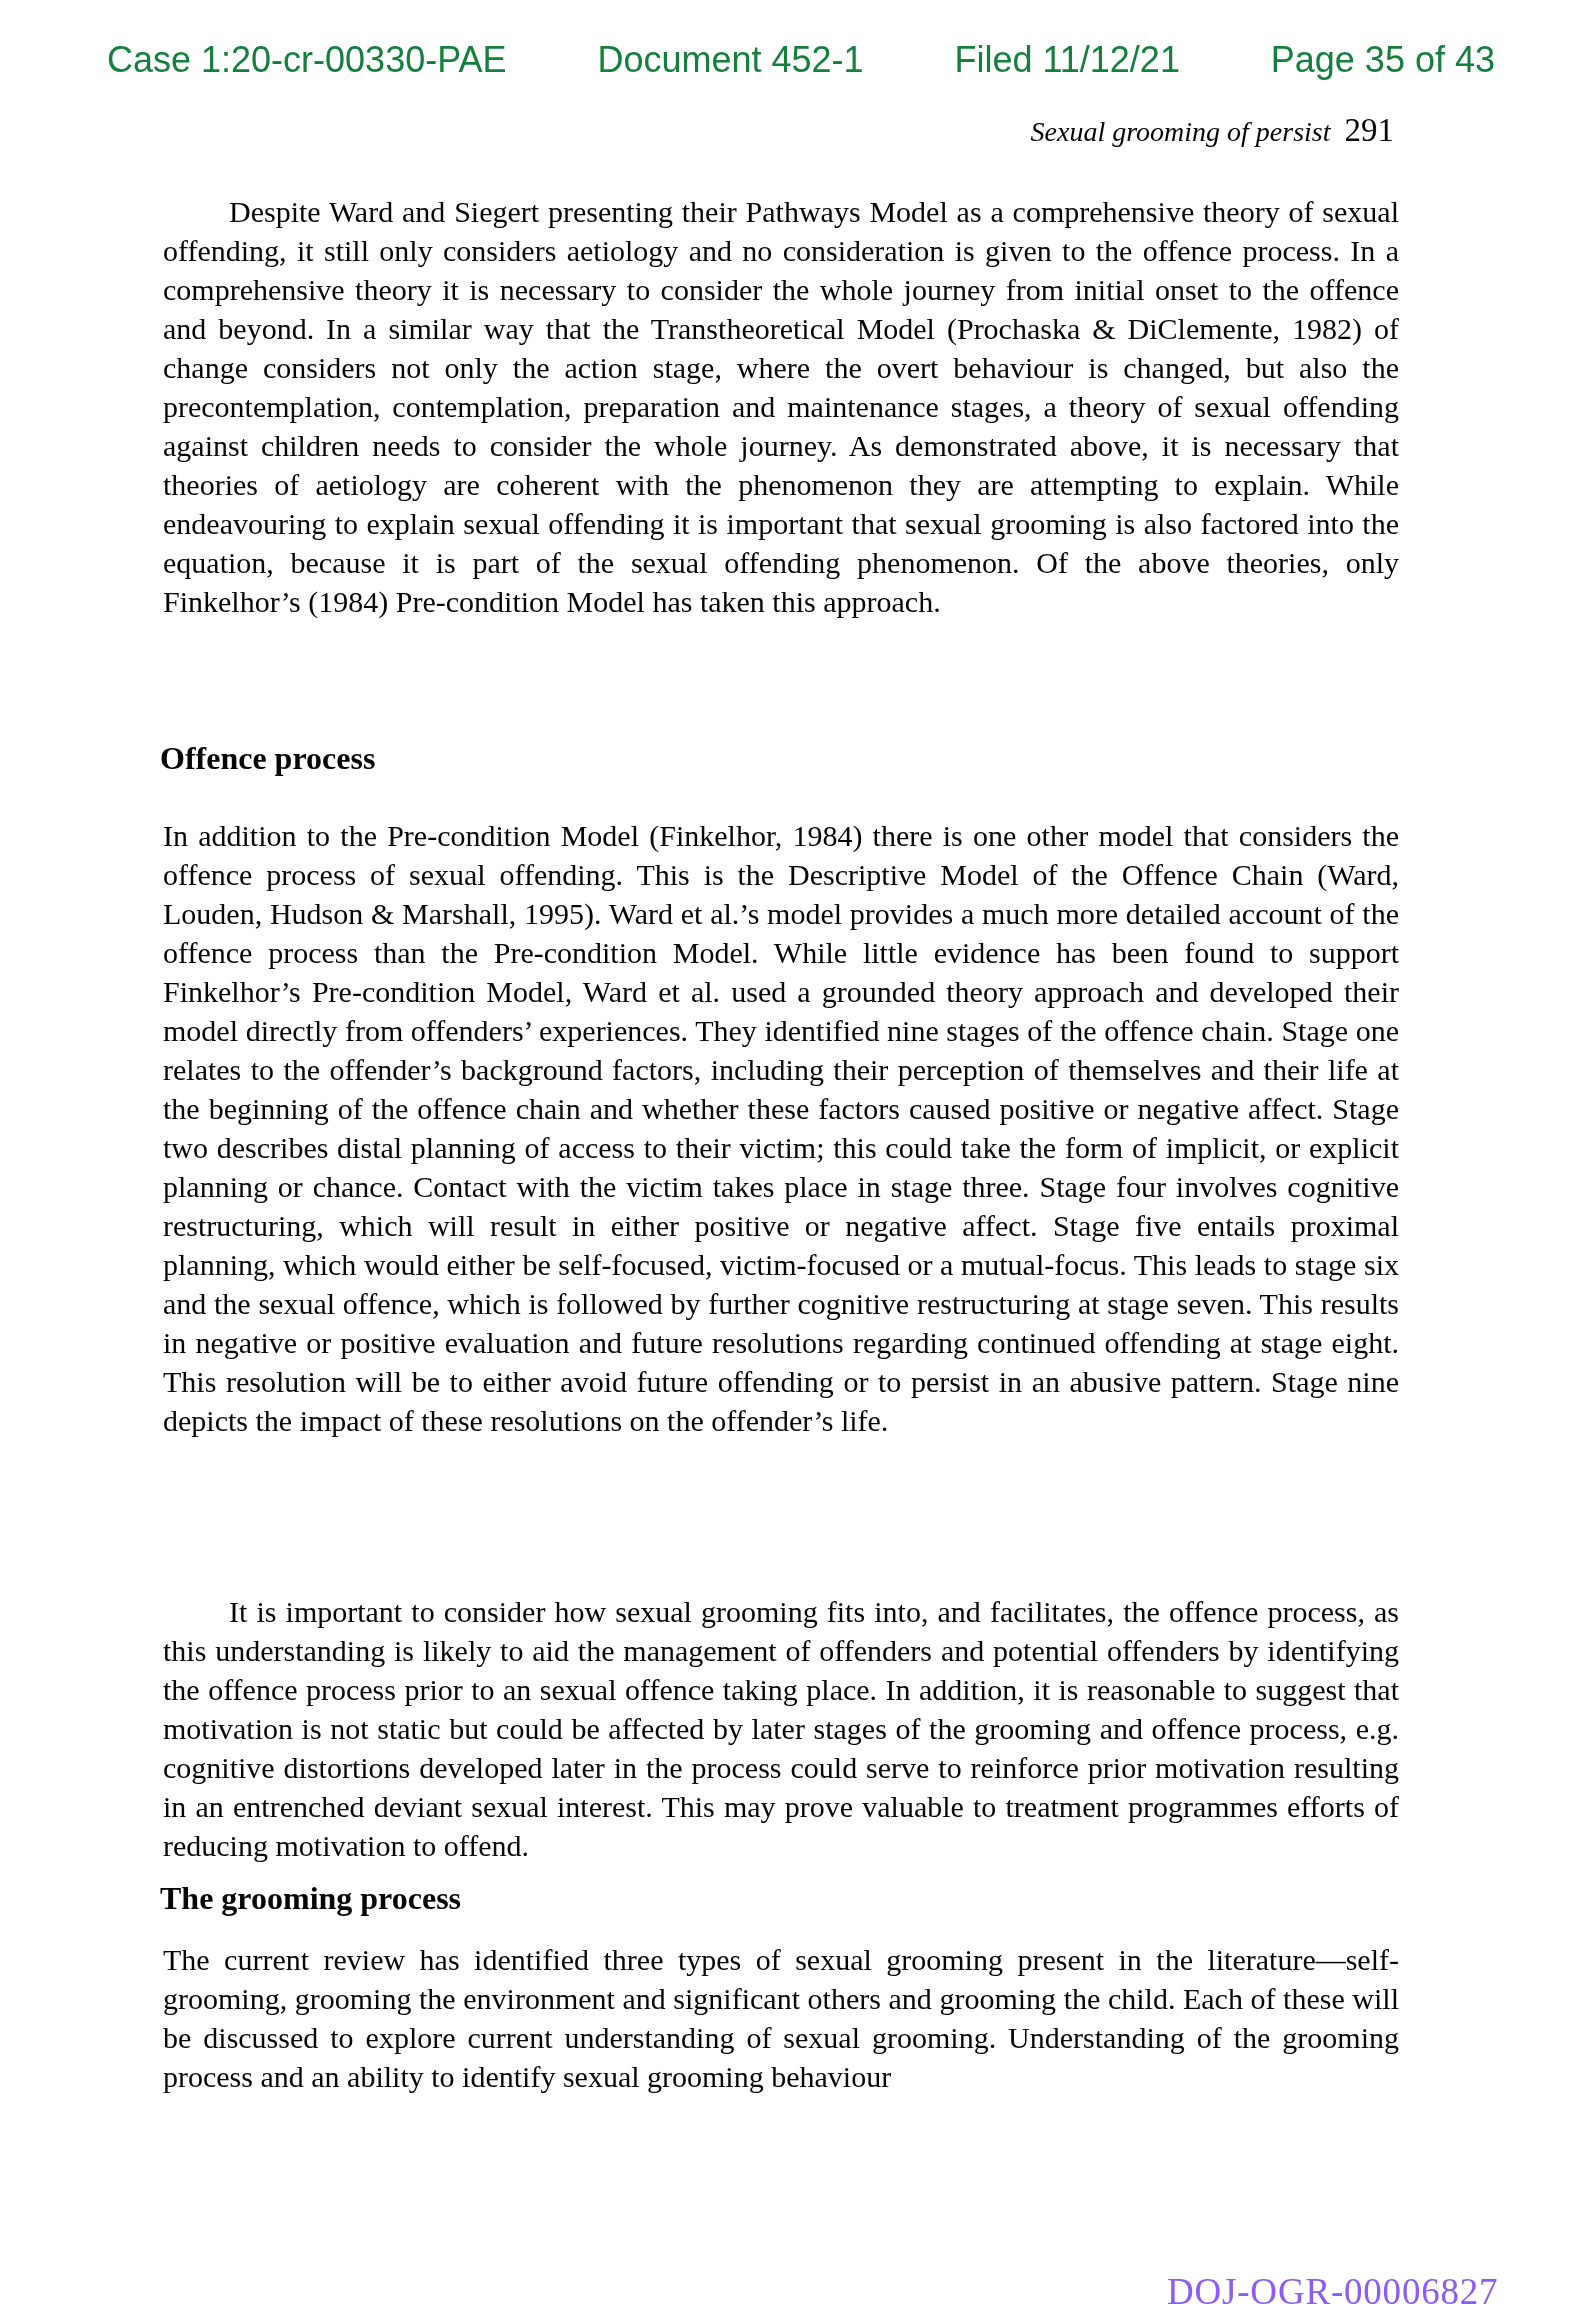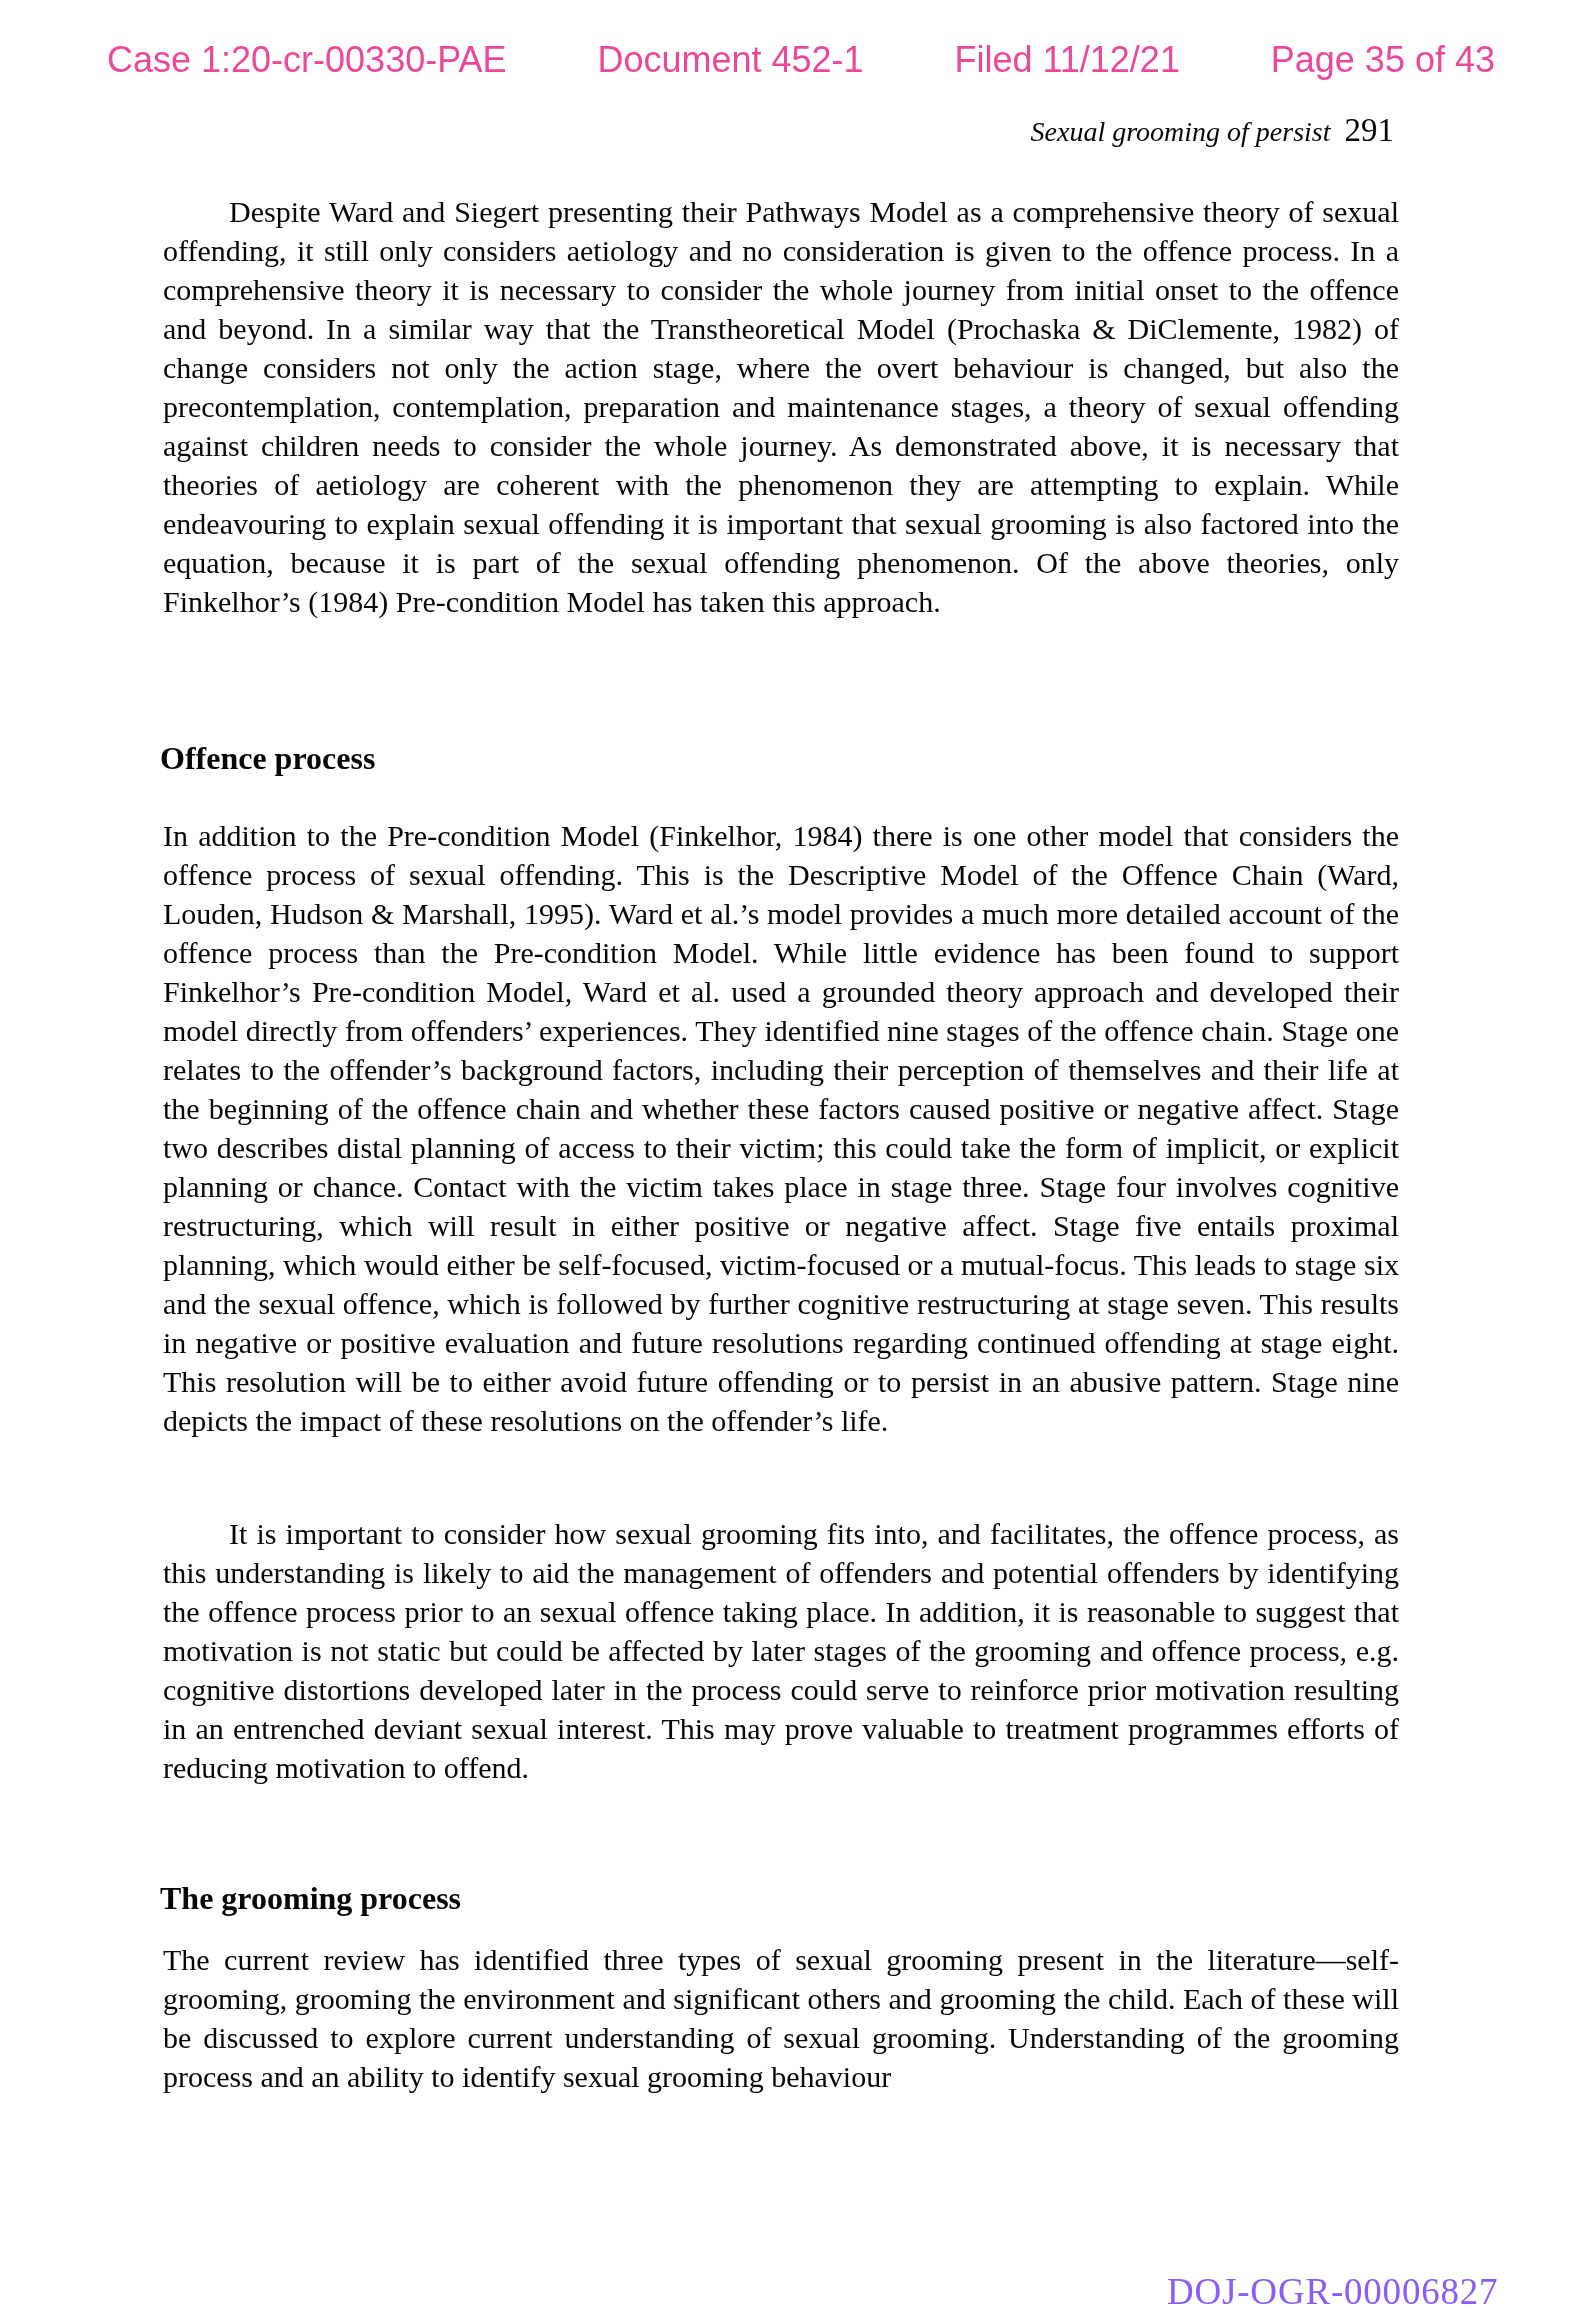--- a/index.html
+++ b/index.html
@@ -64,42 +64,42 @@
     left: 155px;
     width: 1236px;
     font-size: 32px;
     line-height: 39px;
     font-weight: bold;
     margin: 5px;
   }
   #para-intro      { top: 184px;  }
   #heading-offence { top: 734px;  }
   #para-offence-1  { top: 808px; }
-  #para-offence-2  { top: 1506px; }
+  #para-offence-2  { top: 1584px; }
   #heading-groom   { top: 1874px; }
   #para-groom      { top: 1932px; }
   
   .bates {
     position: absolute;
     top: 2270px;
     left: 1167px;
     font-family: Liberation Serif, serif;
     font-size: 37px;
     letter-spacing: 0.8px;
     color: #8b5cf6;
     white-space: nowrap;
     text-align: center;
   }
 </style>
 </head>
 <body>
 
 <div class="page">
 
-  <div class="stamp" style="color: #ec4899;">
+  <div class="stamp" style="color: #15803d;">
     <span>Case 1:20-cr-00330-PAE</span>
     <span>Document 452-1</span>
     <span>Filed 11/12/21</span>
     <span>Page 35 of 43</span>
   </div>
 
   <div class="running-head">
     <span class="rh-title">Sexual grooming of persist</span><span class="rh-num">291</span>
   </div>
 

